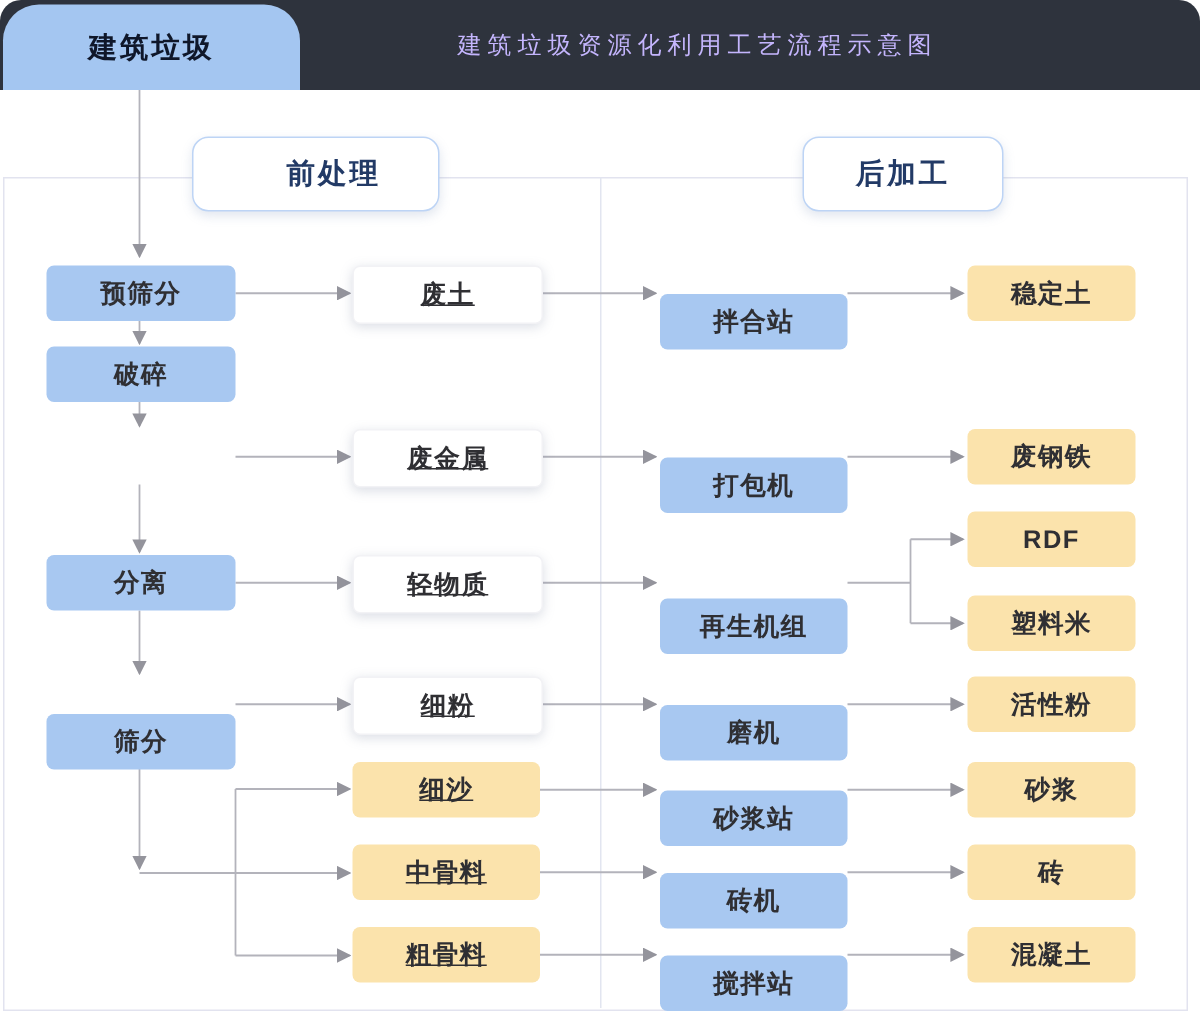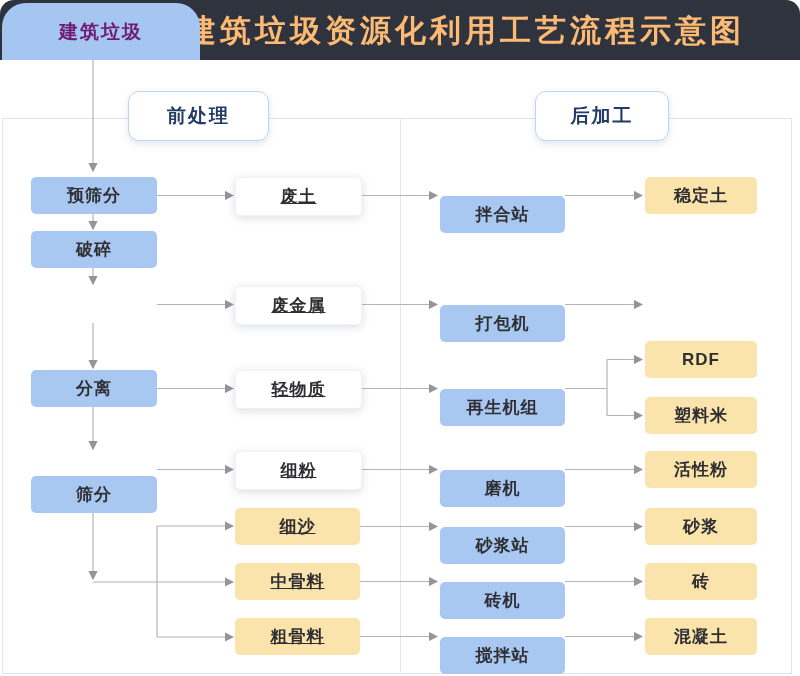--- a/index.html
+++ b/index.html
@@ -6,43 +6,43 @@
   .stage{
     position:relative;width:800px;height:676px;overflow:hidden;background:#fff;
     font-family:"Liberation Sans","DejaVu Sans",sans-serif;
   }
   .topbar{
     position:absolute;left:0;top:0;width:800px;height:60px;
     background:#2e333d;border-radius:14px 14px 0 0;
   }
   .title{
     position:absolute;left:465px;top:0;transform:translateX(-50%);
-    height:60px;line-height:62px;color:#fdba74;font-size:31px;font-weight:bold;
+    height:60px;line-height:62px;color:#c4b5fd;font-size:16px;font-weight:normal;
     letter-spacing:4px;white-space:nowrap;
   }
   .tab{
     position:absolute;left:2px;top:3px;width:198px;height:57px;
     background:#a4c6f1;border-radius:24px 24px 0 0;
     display:flex;align-items:center;justify-content:center;
   }
-  .tab span{color:#701a75;font-size:19px;font-weight:bold;letter-spacing:2px;}
+  .tab span{color:#0f172a;font-size:19px;font-weight:bold;letter-spacing:2px;}
   .panel{
     position:absolute;left:2px;top:118px;width:788px;height:554px;
     border:1px solid #e2e3ef;background:transparent;
   }
   .divider{
     position:absolute;left:400px;top:118px;width:1px;height:554px;background:#e2e5f0;
   }
   .section{
     position:absolute;height:48px;background:#fff;border:1px solid #bdd4f5;border-radius:11px;
     display:flex;align-items:center;justify-content:center;
     color:#223a66;font-size:19px;font-weight:bold;letter-spacing:2px;
     box-shadow:0 3px 7px rgba(120,140,180,.22);z-index:3;
   }
-  .sec-pre{left:128px;top:91px;width:139px;}
+  .sec-pre{left:128px;top:91px;width:139px;padding-left:24px;}
   .sec-post{left:535px;top:91px;width:132px;}
   .wires{position:absolute;left:0;top:0;z-index:1;pointer-events:none;}
   .node{
     position:absolute;height:37px;border-radius:5px;z-index:2;
     display:flex;align-items:center;justify-content:center;
     font-size:17px;font-weight:600;color:#2f2f33;letter-spacing:1px;
   }
   .blue{background:#a8c8f1;}
   .yellow{background:#fbe3ac;}
   .white{background:#ffffff;box-shadow:0 2px 8px rgba(125,135,160,.28);border:1px solid #f2f2f5;}
@@ -125,27 +125,28 @@
   <div class="node white c2" style="top:177px">废土</div>
   <div class="node white c2" style="top:286px">废金属</div>
   <div class="node white c2" style="top:370px">轻物质</div>
   <div class="node white c2" style="top:451px">细粉</div>
   <div class="node yellow c2" style="top:508px">细沙</div>
   <div class="node yellow c2" style="top:563px">中骨料</div>
   <div class="node yellow c2" style="top:618px">粗骨料</div>
 
   <div class="node blue c3" style="top:177px">拌合站</div>
   <div class="node blue c3" style="top:286px">打包机</div>
-  <div class="node blue c3" style="top:370px">再生机组</div>
+  <div class="node blue c3" style="top:380px">再生机组</div>
   <div class="node blue c3" style="top:451px">磨机</div>
   <div class="node blue c3" style="top:508px">砂浆站</div>
   <div class="node blue c3" style="top:563px">砖机</div>
   <div class="node blue c3" style="top:618px">搅拌站</div>
 
   <div class="node yellow c4" style="top:177px">稳定土</div>
+  <div class="node yellow c4" style="top:286px">废钢铁</div>
   <div class="node yellow c4" style="top:341px">RDF</div>
   <div class="node yellow c4" style="top:397px">塑料米</div>
   <div class="node yellow c4" style="top:451px">活性粉</div>
   <div class="node yellow c4" style="top:508px">砂浆</div>
   <div class="node yellow c4" style="top:563px">砖</div>
   <div class="node yellow c4" style="top:618px">混凝土</div>
 
 </div>
 
 </body></html>

